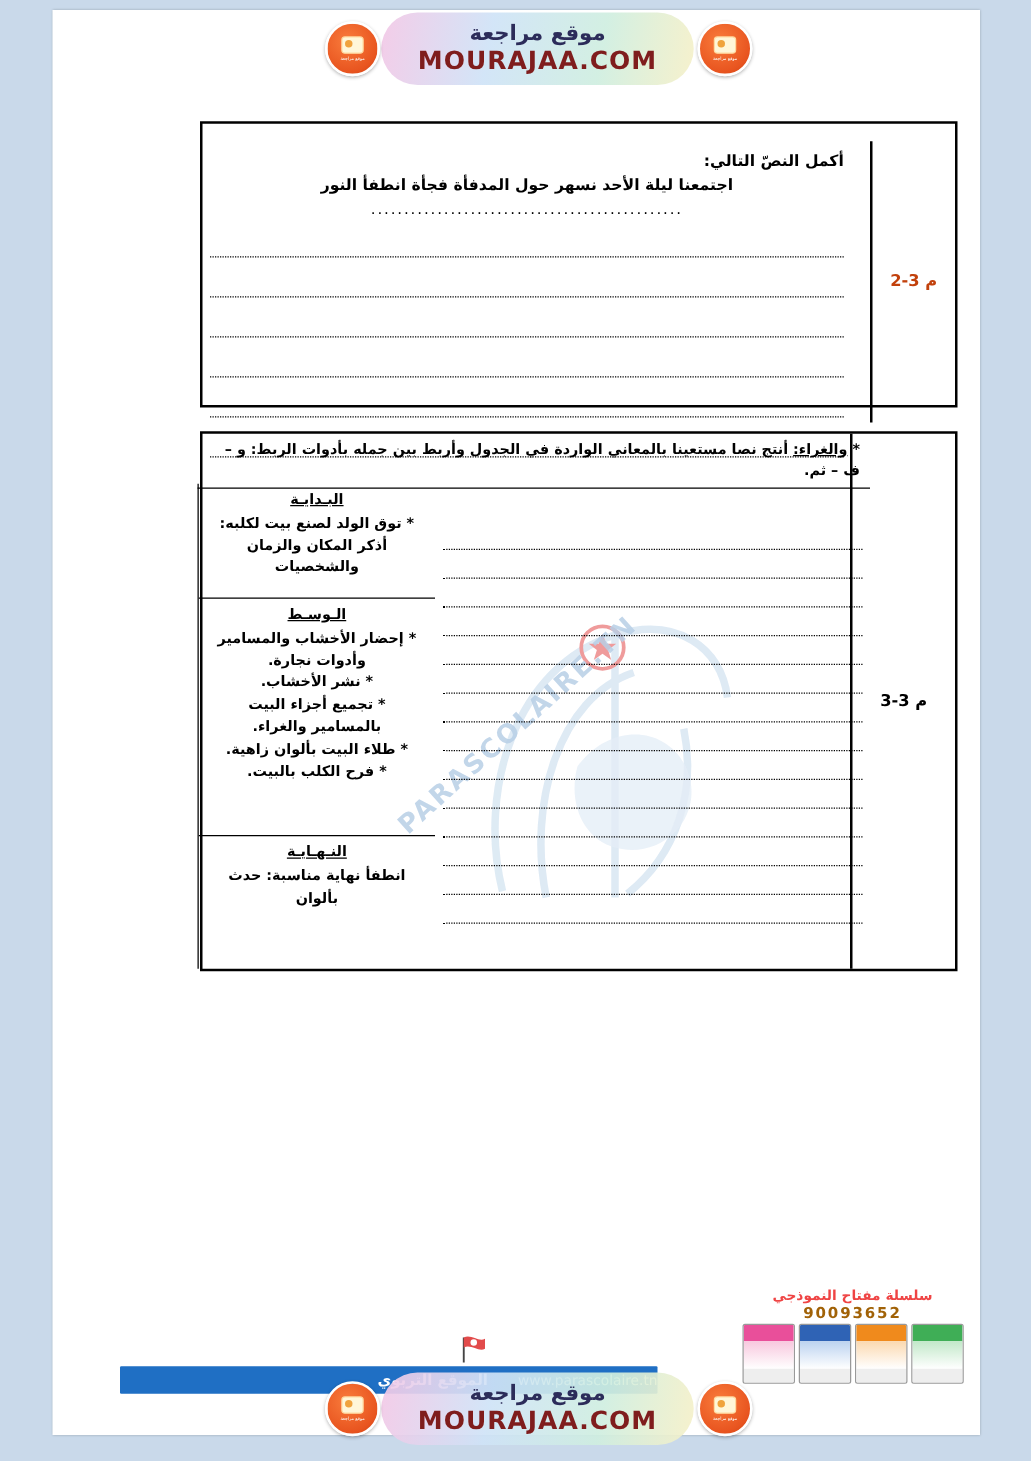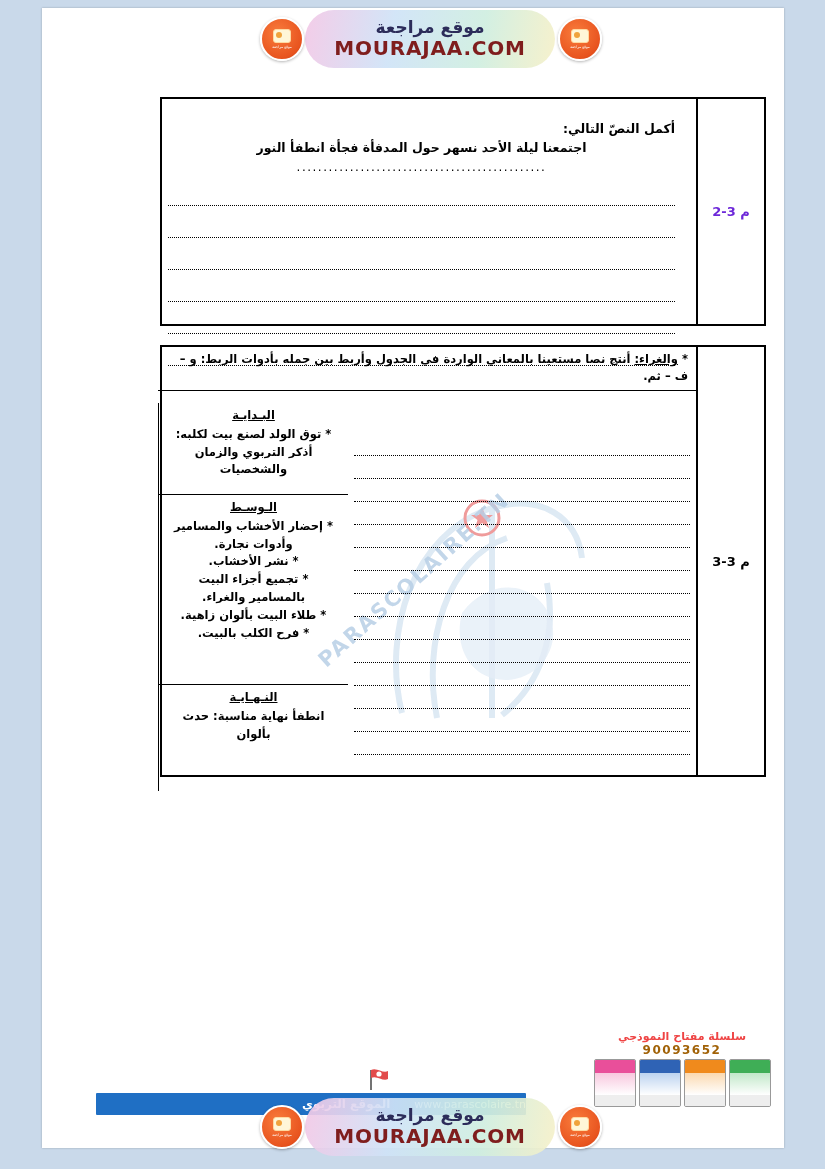--- a/index.html
+++ b/index.html
@@ -122,25 +122,25 @@
   .tbl {
     position: absolute;
     border: 2px solid #000;
     background: transparent;
     z-index: 10;
   }
 
   
   #table1 { left: 118px; top: 89px; width: 606px; height: 229px; }
   #t1-mark {
-    position: absolute; right: 0; top: 0;
+    position: absolute; right: 0; top: 14px;
     width: 68px; height: 100%;
     border-left: 2px solid #000;
     display: flex; align-items: center; justify-content: center;
-    font-size: 13px; font-weight: bold; color: #6d28d9;
+    font-size: 13px; font-weight: bold; color: #c2410c;
     direction: ltr;
   }
   #t1-body {
     position: absolute; right: 68px; top: 0;
     width: 538px; height: 100%;
     padding: 7px 21px 4px 10px;
     margin-top: 14px;
   }
   .q-line {
     font-size: 12.5px;
@@ -160,21 +160,21 @@
     font-size: 12px;
     letter-spacing: 1.5px;
     color:#000;
     margin-top: 2px;
   }
 
   
   #table2 { left: 118px; top: 337px; width: 606px; height: 432px; }
   #t2-mark {
     position: absolute; right: 0; top: 0;
-    width: 68px; height: 100%;
+    width: 84px; height: 100%;
     border-left: 2px solid #000;
     display: flex; align-items: center; justify-content: center;
     font-size: 13px; font-weight: bold; color: #000;
     direction: ltr;
   }
   #t2-inner {
     position: absolute; right: 68px; top: 0;
     width: 538px; height: 100%;
   }
   #t2-instr {
@@ -183,21 +183,21 @@
     padding: 4px 8px 0 8px;
     font-size: 11.5px;
     font-weight: bold;
     line-height: 1.45;
     text-align: right;
     color: #000;
   }
   .u { text-decoration: underline; }
   #t2-grid {
     position: absolute;
-    top: 56px; right: 0;
+    top: 40px; right: 0;
     width: 538px; height: 388px;
     display: flex;
   }
   #t2-right {
     width: 190px;
     border-left: 1.5px solid #000;
     display: flex; flex-direction: column;
   }
   .stage {
     padding: 4px 8px;
@@ -393,21 +393,21 @@
               <div class="wl"></div>
               <div class="wl"></div>
               <div class="wl"></div>
               <div class="wl"></div>
             </div>
           <div id="t2-right">
 
             <div class="stage" id="stage-1">
               <span class="st-title">البـدايـة</span>
               <span class="st-line">* توق الولد لصنع بيت لكلبه:</span>
-              <span class="st-line">أذكر التربوي والزمان</span>
+              <span class="st-line">أذكر المكان والزمان</span>
               <span class="st-line">والشخصيات</span>
             </div>
 
             <div class="stage" id="stage-2">
               <span class="st-title">الـوسـط</span>
               <span class="st-line">* إحضار الأخشاب والمسامير</span>
               <span class="st-line">وأدوات نجارة.</span>
               <span class="st-line">* نشر الأخشاب.</span>
               <span class="st-line">* تجميع أجزاء البيت</span>
               <span class="st-line">بالمسامير والغراء.</span>

